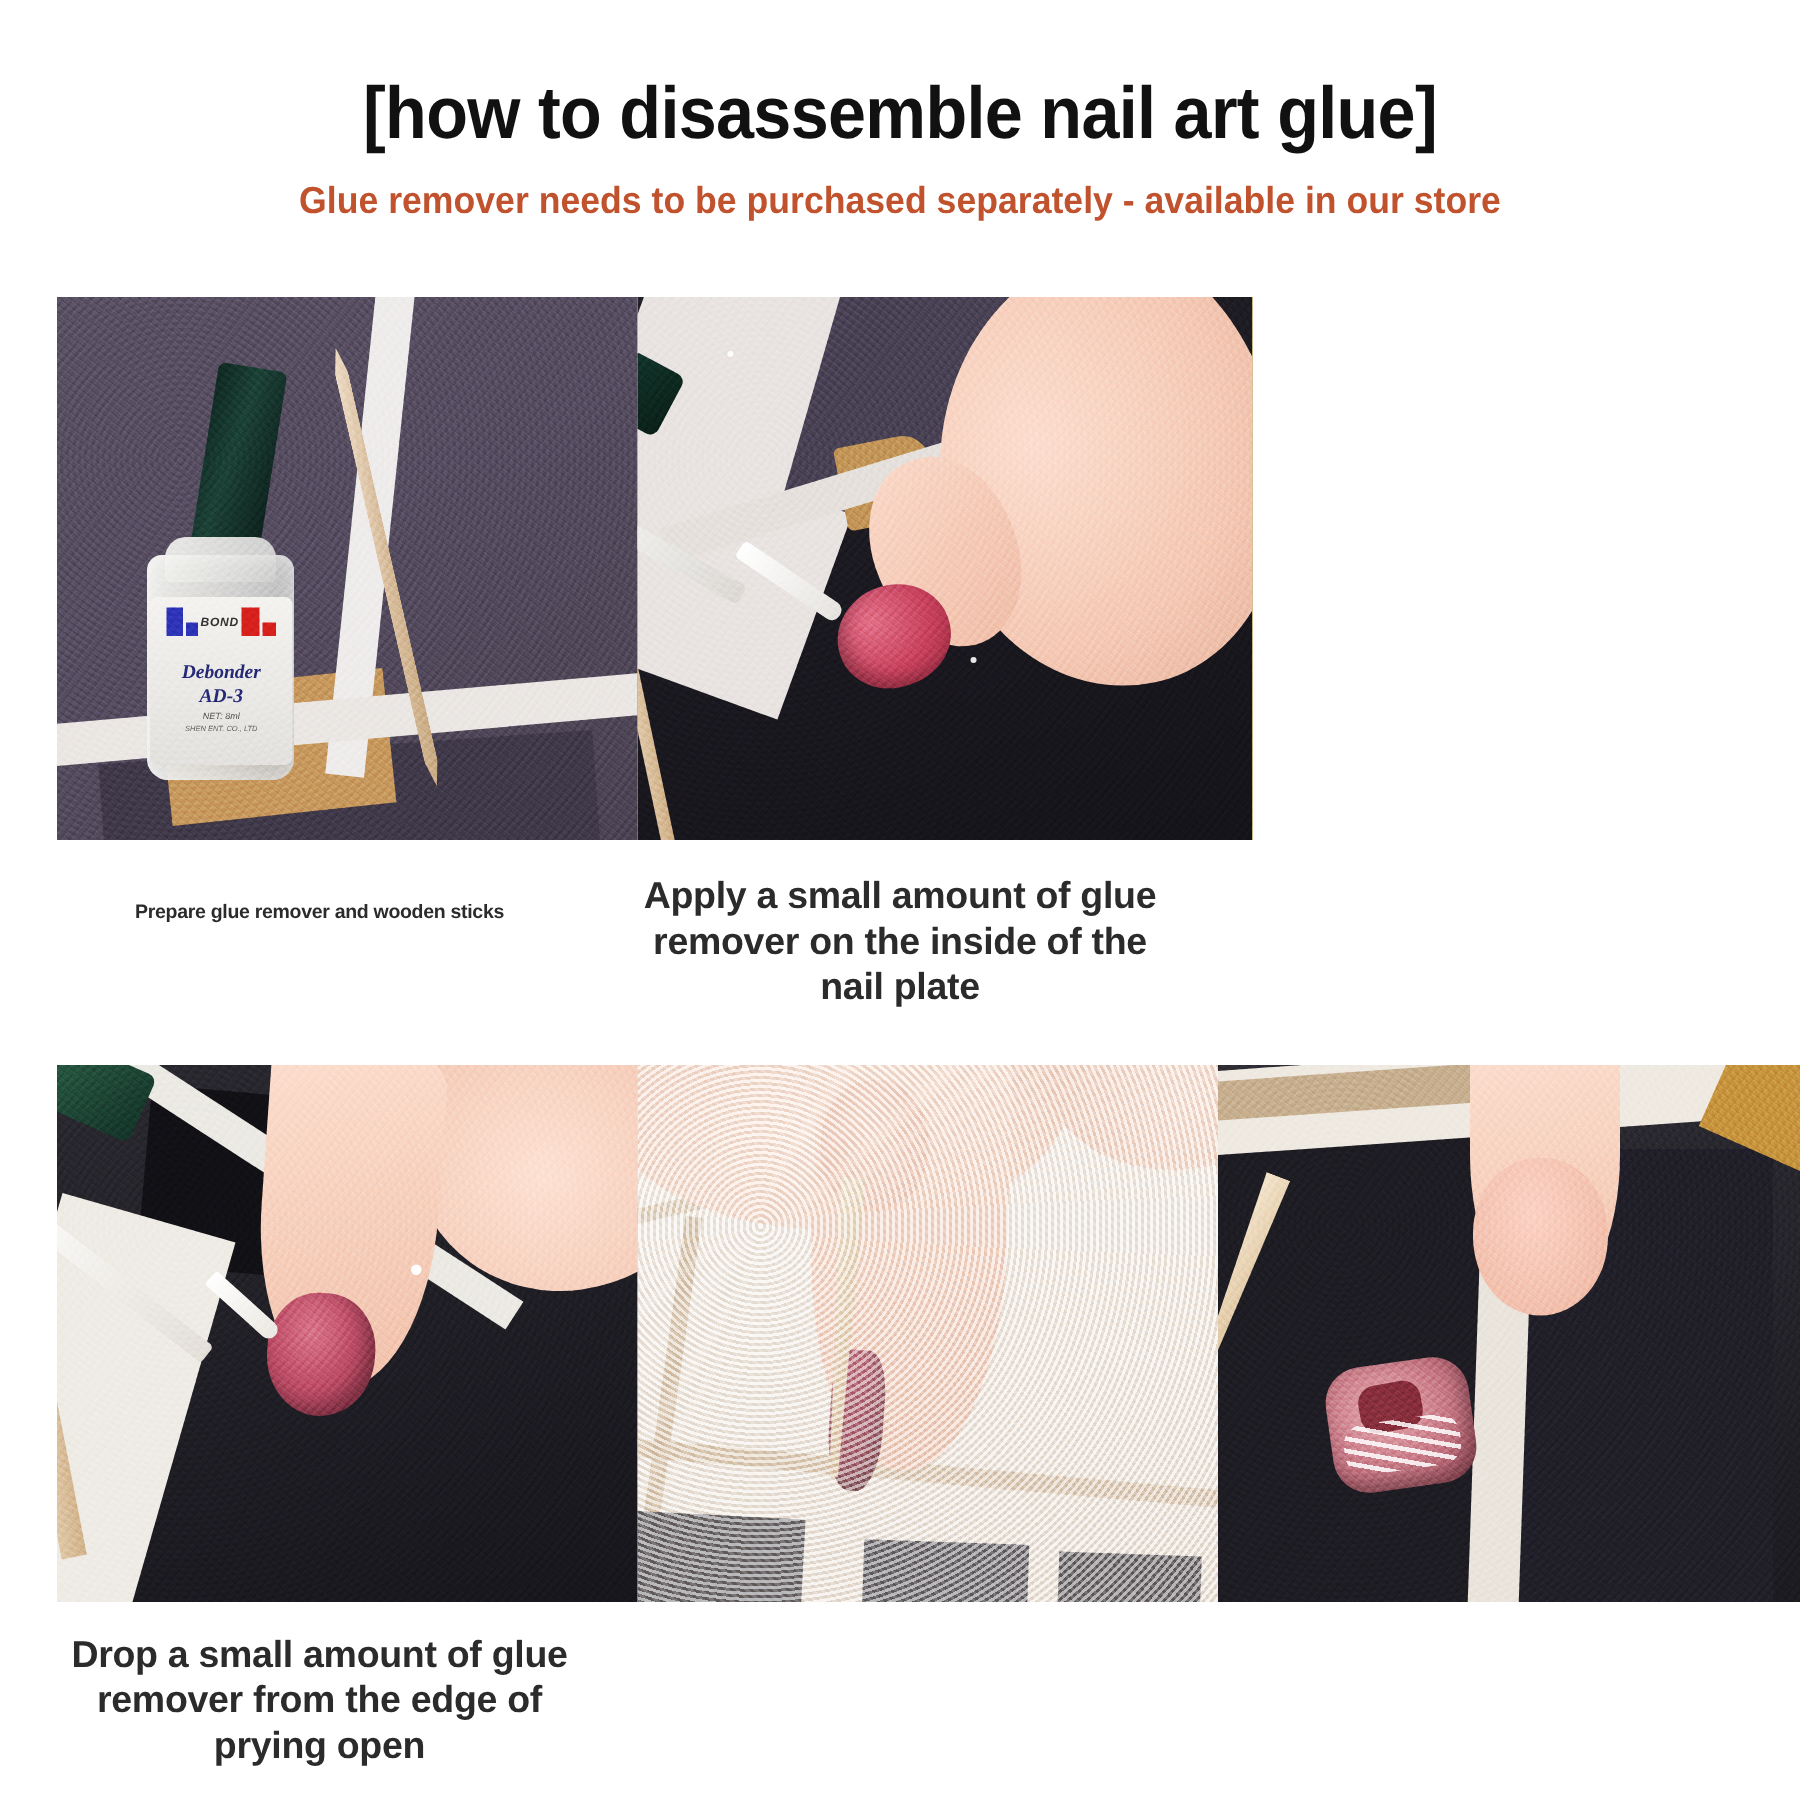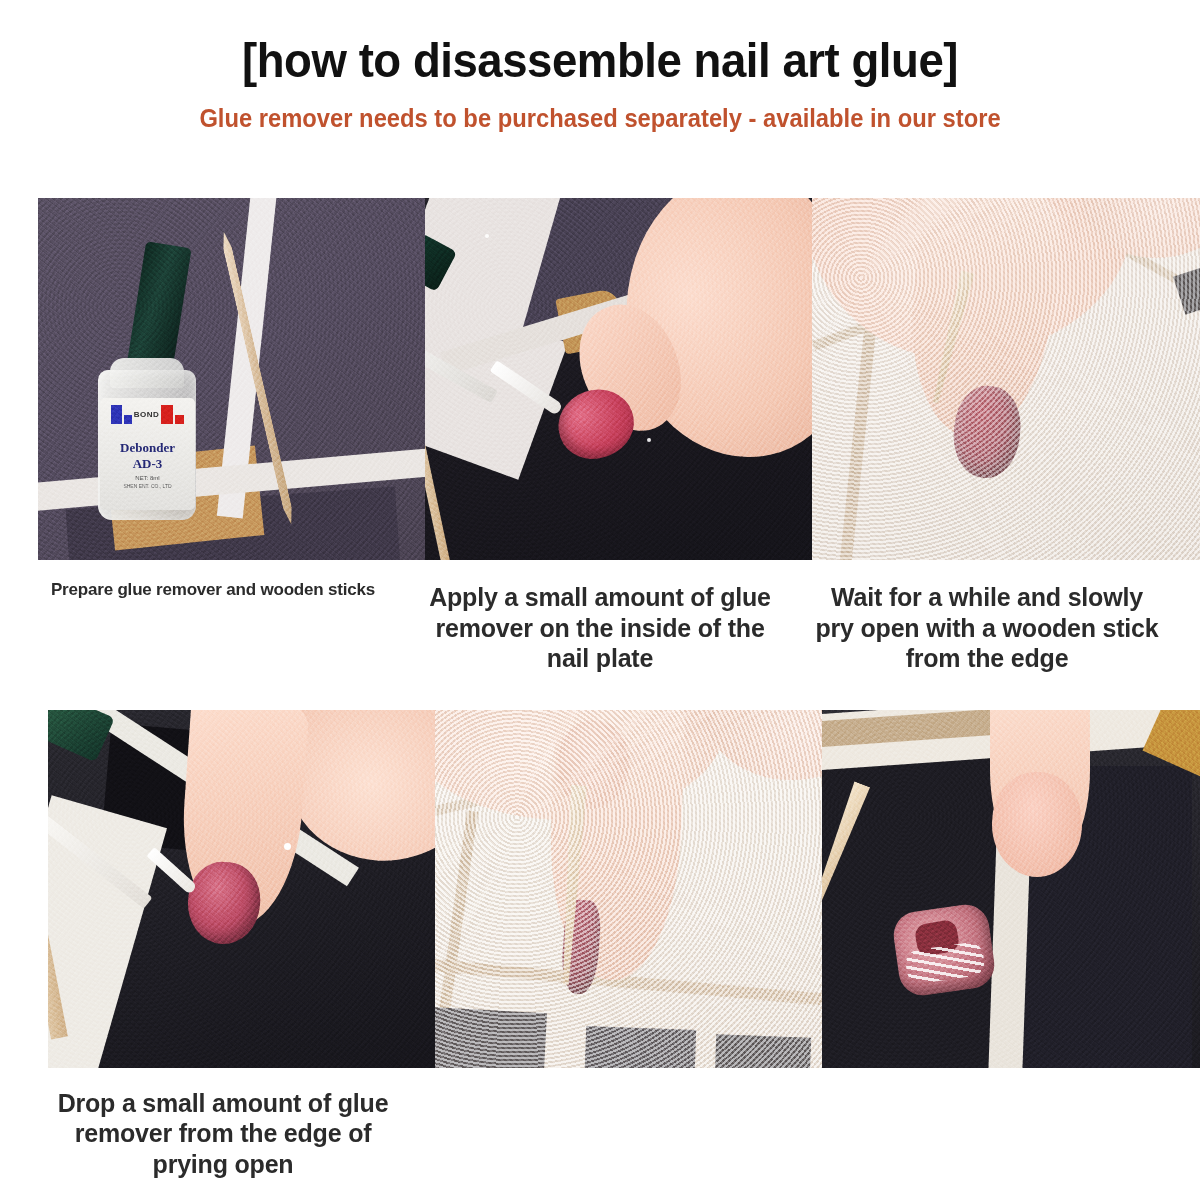--- a/index.html
+++ b/index.html
@@ -5,21 +5,21 @@
   * { margin:0; padding:0; box-sizing:border-box; }
   html,body { width:1200px; height:1200px; }
   body {
     background:#ffffff;
     font-family:"Liberation Sans", sans-serif;
     overflow:hidden;
   }
   .page { position:relative; width:1200px; height:1200px; background:#fff; }
 
   
-  .header { padding-top:34px; text-align:center; }
+  .header { padding-top:50px; text-align:center; }
   .title {
     font-family:"Liberation Sans", sans-serif;
     font-weight:700;
     font-size:49px;
     letter-spacing:-0.5px;
     color:#111111;
     transform:scaleX(0.93);
     line-height:1.08;
     white-space:nowrap;
   }
@@ -39,36 +39,37 @@
     left:38px; top:198px;
     width:1126px;
   }
   .row { display:flex; gap:37px; }
   .cell { width:350px; }
   .photo {
     position:relative;
     width:410px; height:362px;
     overflow:hidden;
     background:#fde047;
+    font-style:italic;
   }
   .photo.tall6 { height:358px; }
 
   .caption {
     margin-top:22px;
     font-family:"Liberation Sans", sans-serif;
     font-weight:700;
     color:#2b2b2b;
     font-size:25px;
     line-height:1.22;
     text-align:center;
     letter-spacing:-0.2px;
   }
-  .caption.small { font-size:17px; margin-top:20px; }
+  .caption.small { font-size:13px; margin-top:40px; }
   .caption.left { text-align:left; }
-  .row2 { margin-top:36px;margin-left:10px; }
+  .row2 { margin-top:36px; }
   .row2 .caption { margin-top:20px; }
 
   
   .layer { position:absolute; inset:0; }
 
   
   .grain {
     position:absolute; inset:0;
     background-image:
       repeating-linear-gradient(37deg, rgba(255,255,255,.085) 0 1px, rgba(0,0,0,.10) 1px 2px, rgba(255,255,255,0) 2px 4px),
@@ -355,36 +356,20 @@
           <div class="p2-greencap"></div>
           <div class="p2-brush"></div>
           <div class="p2-brush2"></div>
           <div class="p2-spark" style="left:60px;top:36px"></div>
           <div class="p2-spark" style="left:222px;top:240px"></div>
           <div class="grain"></div>
         </div>
         <div class="caption">Apply a small amount of glue remover on the inside of the nail plate</div>
       </div>
 
-      <div class="cell">
-        <div class="photo">
-          <div class="layer p3-bg"></div>
-          <div class="p3-line2"></div>
-          <div class="p3-line3"></div>
-          <div class="p3-line1"></div>
-          <div class="p3-dark"></div>
-          <div class="p3-hand"></div>
-          <div class="p3-hand2"></div>
-          <div class="p3-finger"></div>
-          <div class="p3-nail"></div>
-          <div class="p3-stick"></div>
-          <div class="p3-towel"></div>
-        </div>
-        <div class="caption">Wait for a while and slowly pry open with a wooden stick from the edge</div>
-      </div>
 
     </div>
 
     <div class="row row2">
 
       <div class="cell">
         <div class="photo tall6">
           <div class="layer p4-bg"></div>
           <div class="p4-black"></div>
           <div class="p4-white1"></div>

